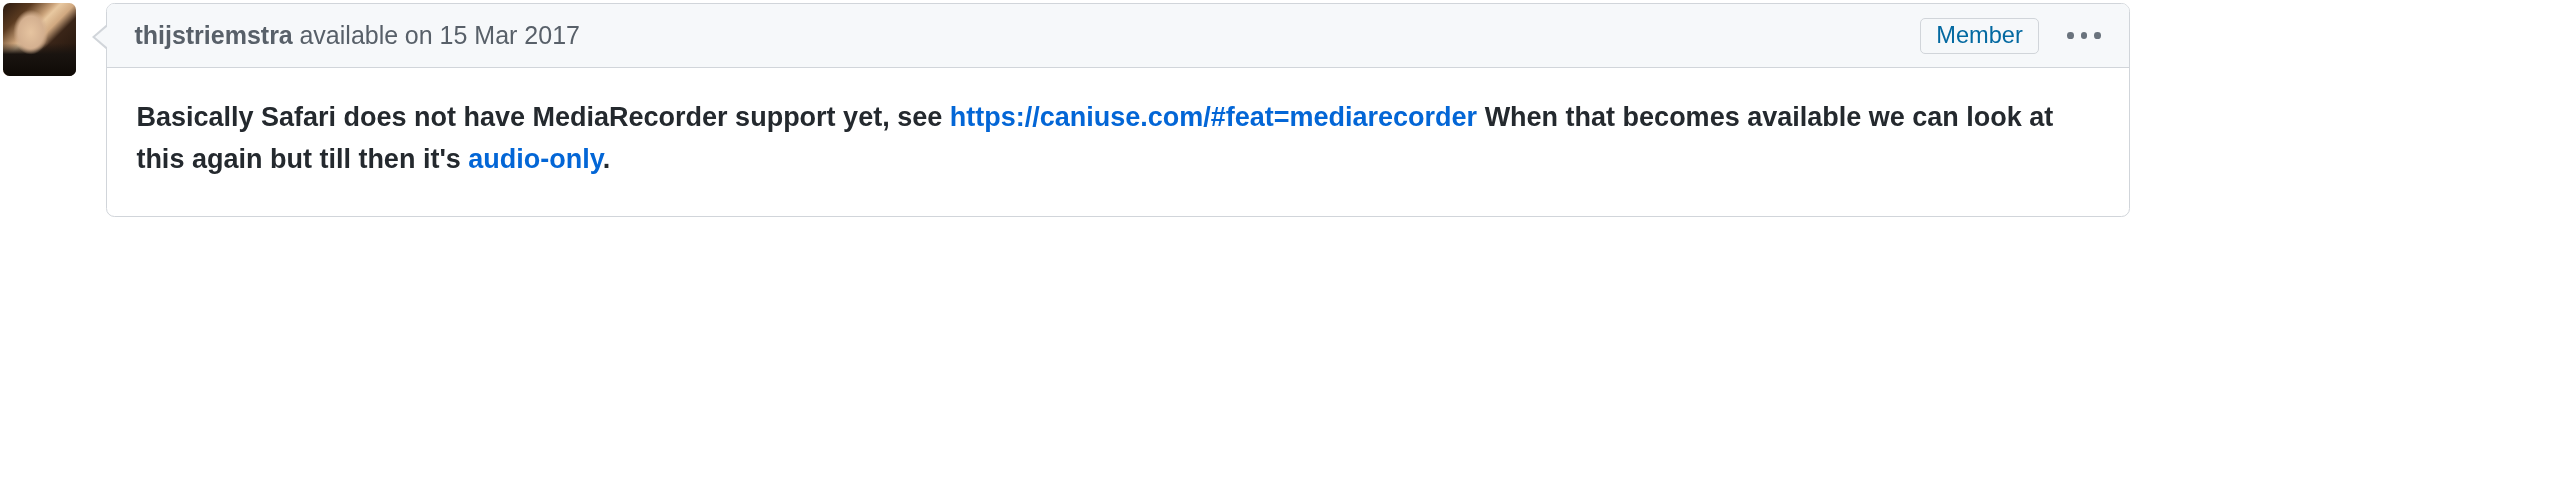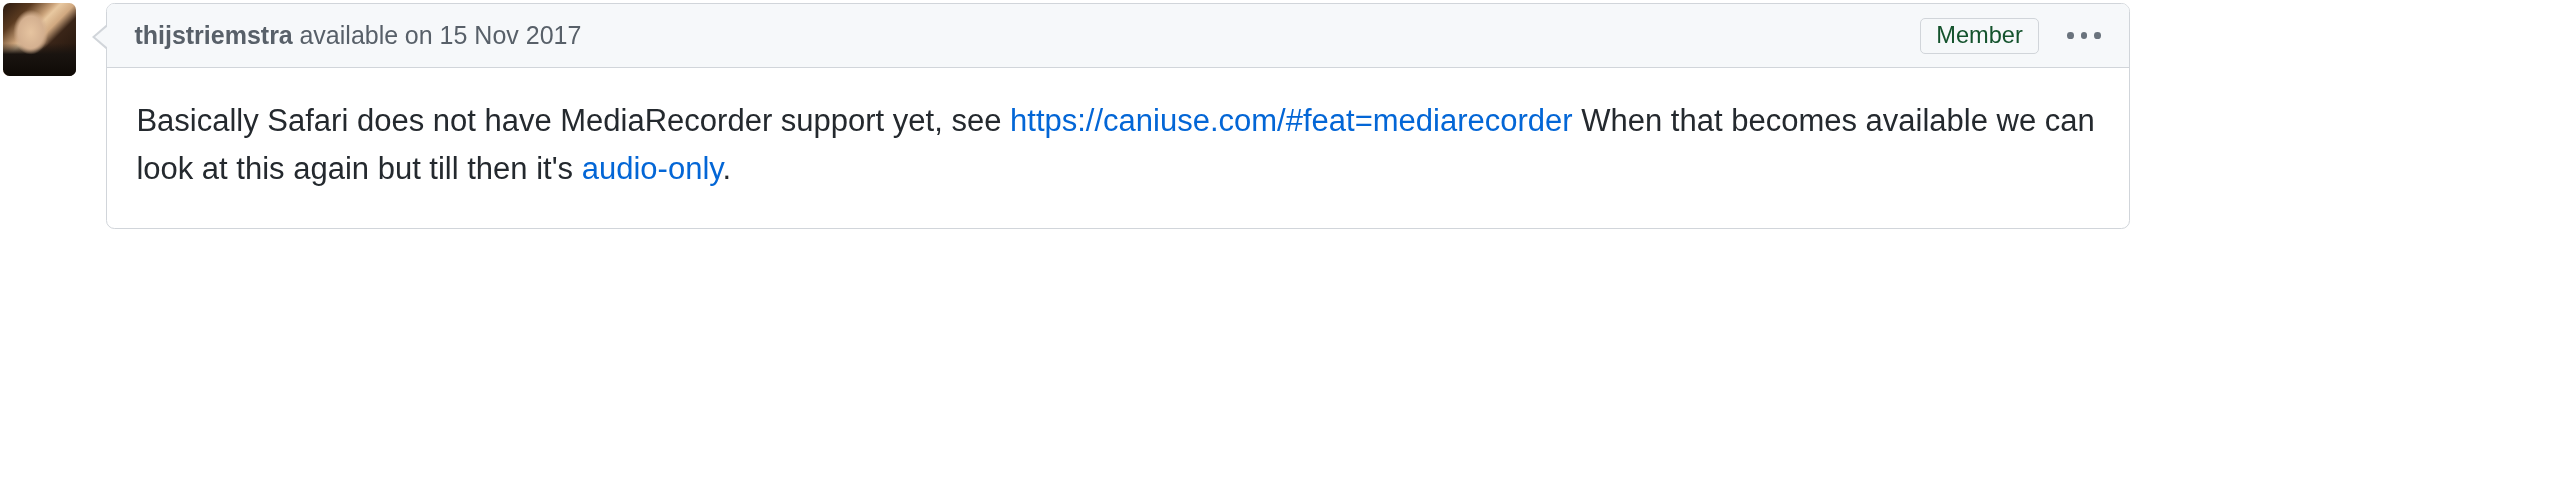--- a/index.html
+++ b/index.html
@@ -90,58 +90,59 @@
   .header-right {
     display: flex;
     align-items: center;
     gap: 20px;
   }
   .badge {
     border: 1.7px solid #d1d5da;
     border-radius: 5px;
     padding: 3.4px 15px;
     font-size: 23.6px;
-    color: #14532d;
+    color: #0369a1;
     font-weight: 500;
     background: #f6f8fa;
   }
   .kebab {
     display: flex;
     gap: 6.7px;
     padding: 6.7px 8.4px;
     cursor: pointer;
   }
   .kebab span {
     width: 6.7px;
     height: 6.7px;
     background: #6a737d;
     border-radius: 50%;
   }
   .comment-body {
     padding: 29px 29px 35px 29px;
-    font-size: 31px;
+    font-size: 27px;
     line-height: 1.55;
     color: #24292e;
+    font-weight: bold;
   }
   .comment-body a {
     color: #0366d6;
     text-decoration: none;
   }
 </style>
 </head>
 <body>
 
 <div class="timeline-item">
   <div class="avatar"></div>
   <div class="comment-container">
     <div class="comment-header">
       <div class="header-left">
         <a class="author">thijstriemstra</a>
         <span>available</span>
-        <a><span>on</span> <span>15 Nov 2017</span></a>
+        <a><span>on</span> <span>15 Mar 2017</span></a>
       </div>
       <div class="header-right">
         <span class="badge">Member</span>
         <div class="kebab">
           <span></span>
             <span></span>
             <span></span>
         </div>
       </div>
     </div>

